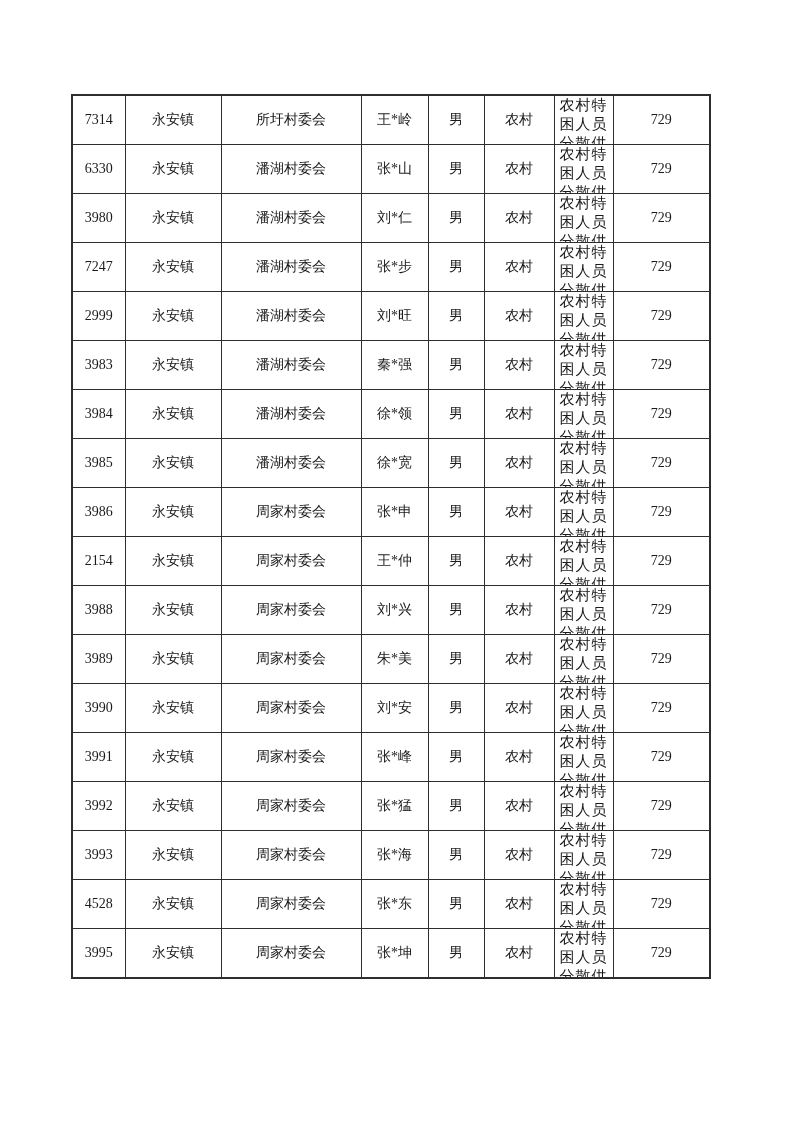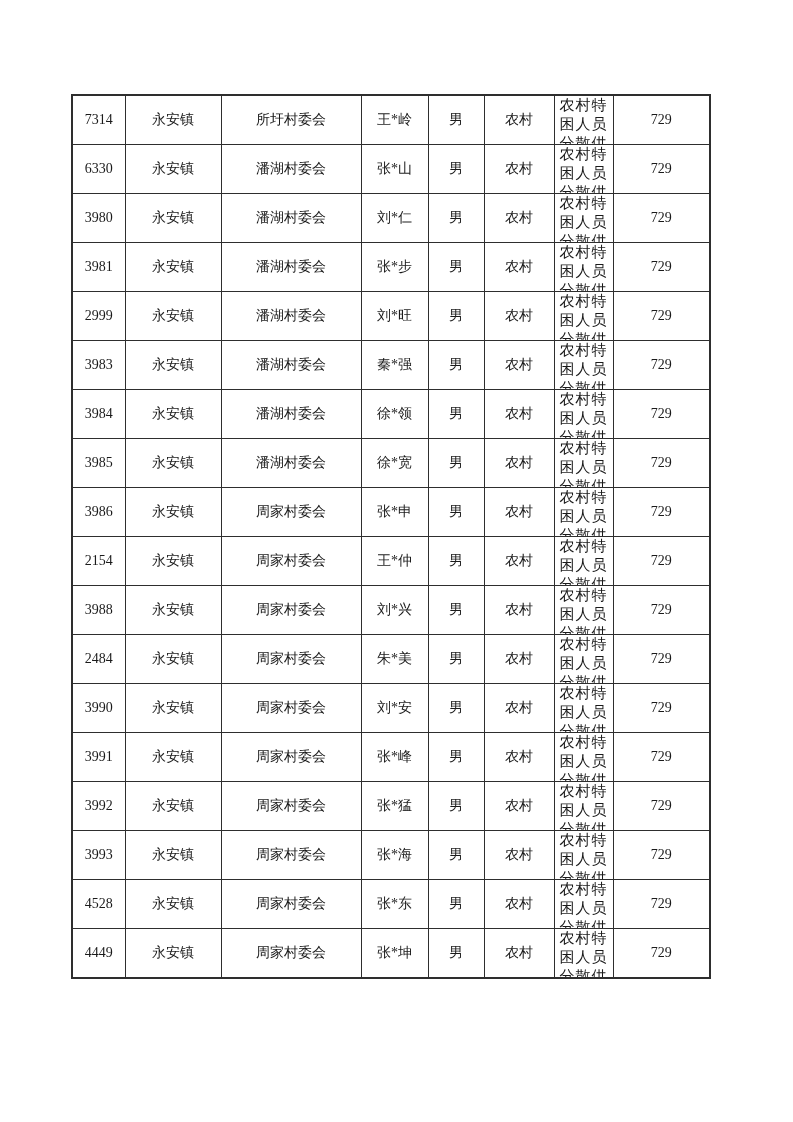--- a/index.html
+++ b/index.html
@@ -104,21 +104,21 @@
             <td>刘*仁</td>
             <td>男</td>
             <td>农村</td>
             <td class="cell-category">
               <div class="cat-inner">农村特困人员分散供</div>
             </td>
             <td>729</td>
           </tr>
 
           <tr>
-            <td>3981</td>
+            <td>7247</td>
             <td>永安镇</td>
             <td>潘湖村委会</td>
             <td>张*步</td>
             <td>男</td>
             <td>农村</td>
             <td class="cell-category">
               <div class="cat-inner">农村特困人员分散供</div>
             </td>
             <td>729</td>
           </tr>
@@ -208,21 +208,21 @@
             <td>刘*兴</td>
             <td>男</td>
             <td>农村</td>
             <td class="cell-category">
               <div class="cat-inner">农村特困人员分散供</div>
             </td>
             <td>729</td>
           </tr>
 
           <tr>
-            <td>2484</td>
+            <td>3989</td>
             <td>永安镇</td>
             <td>周家村委会</td>
             <td>朱*美</td>
             <td>男</td>
             <td>农村</td>
             <td class="cell-category">
               <div class="cat-inner">农村特困人员分散供</div>
             </td>
             <td>729</td>
           </tr>
@@ -286,21 +286,21 @@
             <td>张*东</td>
             <td>男</td>
             <td>农村</td>
             <td class="cell-category">
               <div class="cat-inner">农村特困人员分散供</div>
             </td>
             <td>729</td>
           </tr>
 
           <tr>
-            <td>4449</td>
+            <td>3995</td>
             <td>永安镇</td>
             <td>周家村委会</td>
             <td>张*坤</td>
             <td>男</td>
             <td>农村</td>
             <td class="cell-category">
               <div class="cat-inner">农村特困人员分散供</div>
             </td>
             <td>729</td>
           </tr>

